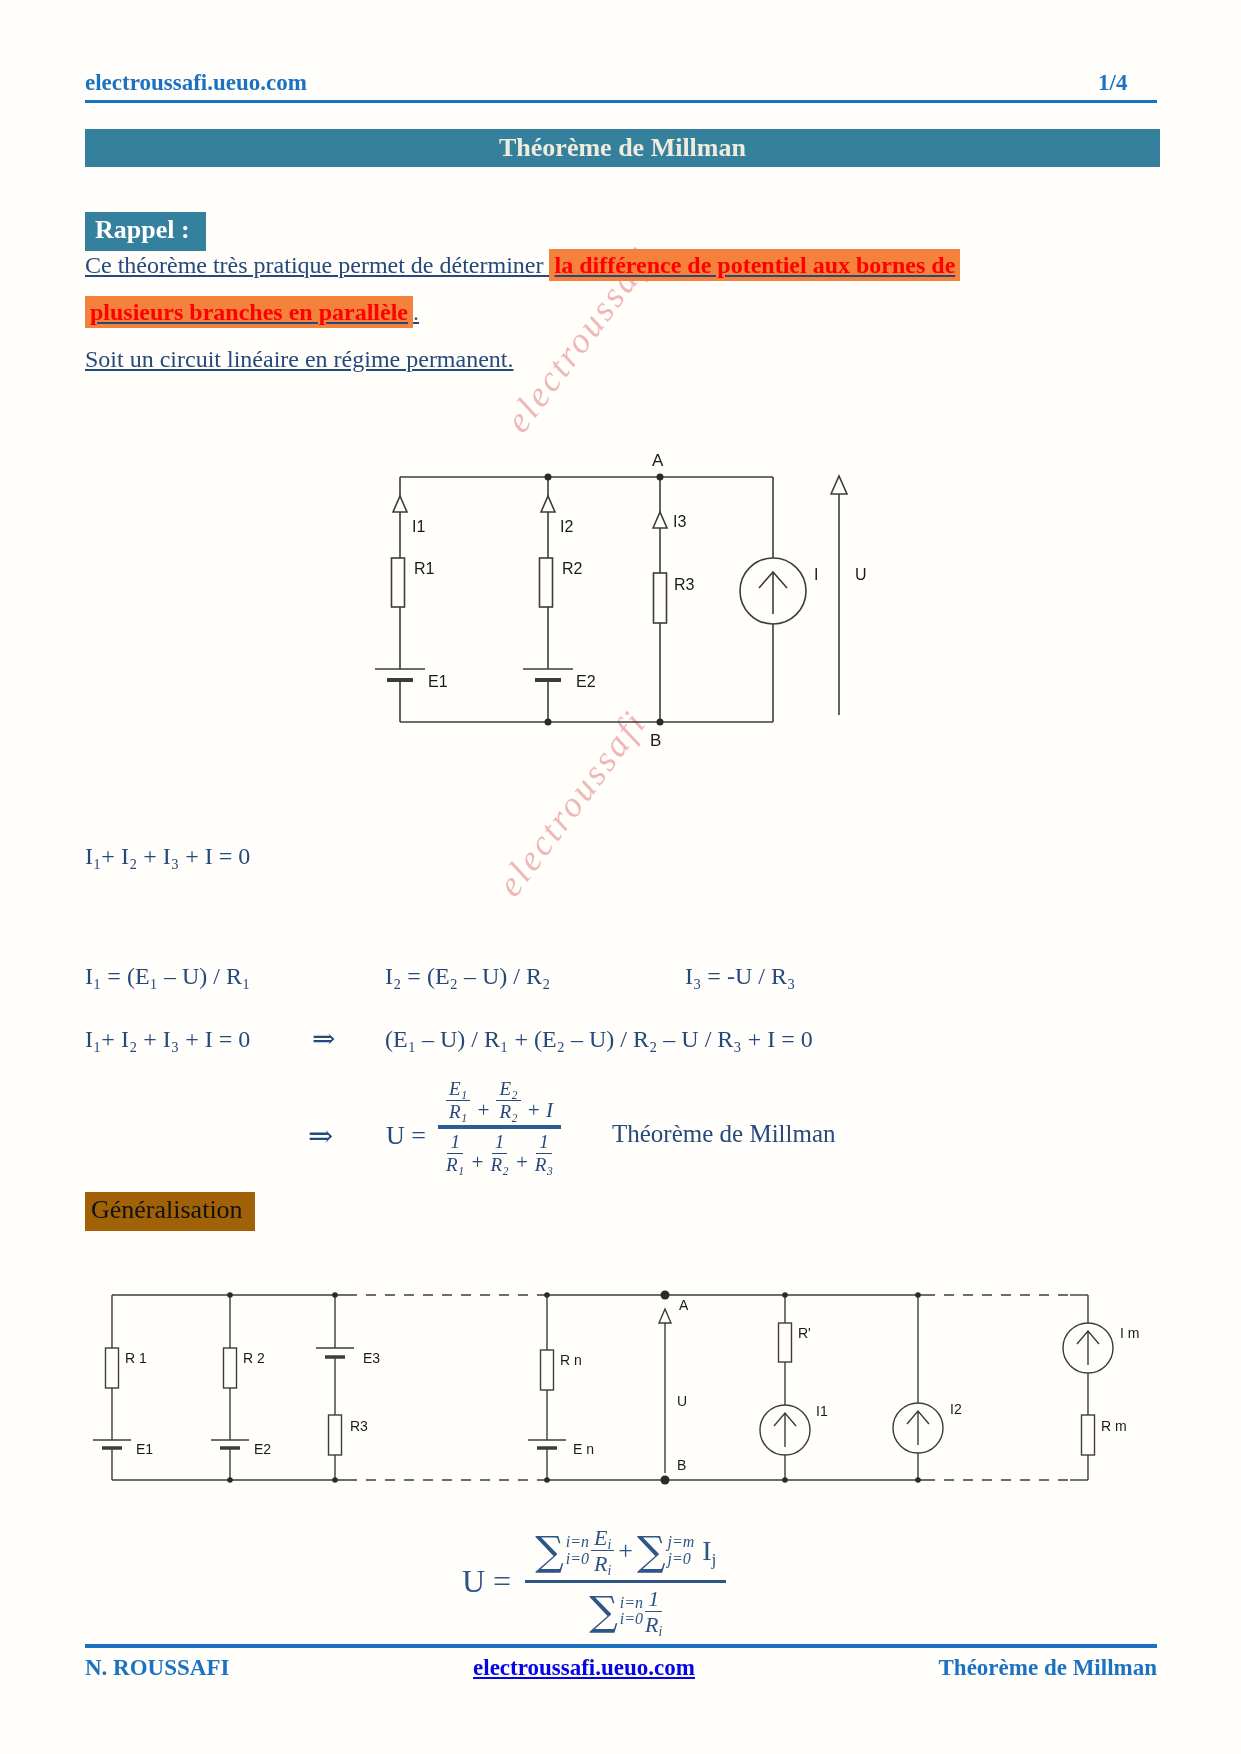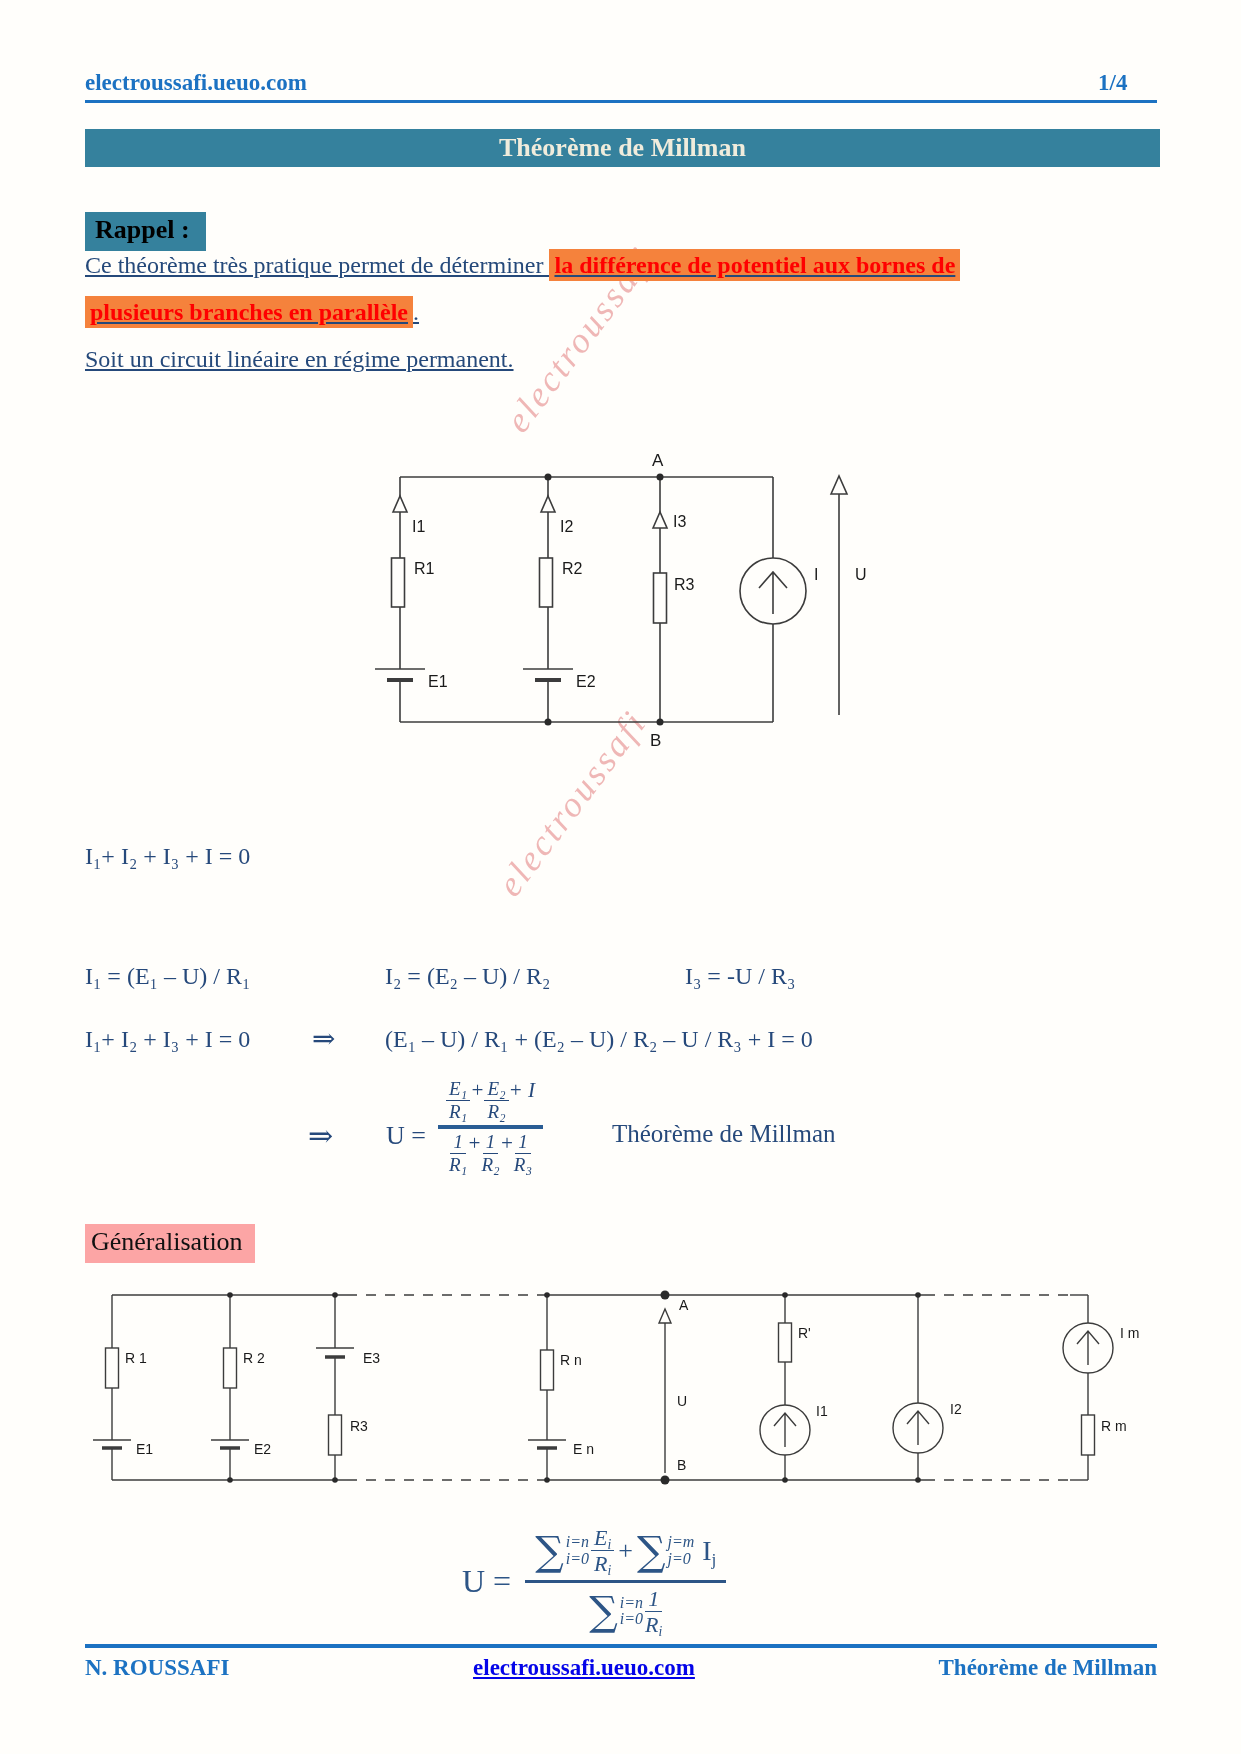--- a/index.html
+++ b/index.html
@@ -9,53 +9,53 @@
 
   
   .hdr-site{left:85px;top:70px;font-size:23px;font-weight:bold;color:#1C72C2;}
   .hdr-page{left:1098px;top:70px;font-size:23px;font-weight:bold;color:#1C72C2;}
   .hdr-rule{left:85px;top:100px;width:1072px;height:3px;background:#1C72C2;}
 
   
   .banner{left:85px;top:129px;width:1075px;height:38px;background:#35819D;
           color:#F0ECDC;font-size:26px;font-weight:bold;text-align:center;line-height:38px;}
 
-  .rappel{left:85px;top:212px;background:#35819D;color:#000000;font-size:26px;
+  .rappel{left:85px;top:212px;background:#35819D;color:#ffffff;font-size:26px;
           font-weight:bold;padding:3px 16px 6px 10px;}
 
   .body-text{font-size:24px;color:#25497A;white-space:nowrap;text-decoration:underline;}
   .hl{background:#F5823C;color:#FF0000;font-weight:bold;padding:3px 5px;}
 
   .wm{color:rgba(222,106,106,0.48);font-style:italic;font-size:36px;letter-spacing:3px;
       transform:rotate(-53deg);transform-origin:center;white-space:nowrap;z-index:0;}
 
   .eq{font-size:24px;color:#26497B;white-space:nowrap;z-index:1;}
   .imp{font-size:28px;color:#26497B;}
 
   
   .bigfrac{display:inline-flex;flex-direction:column;align-items:center;color:#26497B;}
-  .frow{display:flex;align-items:flex-start;gap:0;padding:2px 8px;}
+  .frow{display:flex;align-items:flex-end;gap:6px;padding:2px 8px;}
   .bar{align-self:stretch;height:4px;background:#2A5D94;}
   .mfrac{display:inline-flex;flex-direction:column;align-items:center;font-size:19px;font-style:italic;line-height:1.15;}
   .mfrac .mt{border-bottom:1.5px solid #26497B;padding:0 3px;}
   .mathit{font-style:italic;}
 
   
   .formula{display:flex;align-items:center;gap:14px;color:#2D5586;z-index:1;}
   .f-lhs{font-size:32px;}
   .ffrac{display:inline-flex;flex-direction:column;align-items:center;}
   .fbar{align-self:stretch;height:3px;background:#2D5586;}
   .sumrow{display:flex;align-items:center;padding:3px 10px;}
   .sigma{font-size:40px;line-height:1;font-family:"DejaVu Serif",serif;}
   .limits{display:inline-flex;flex-direction:column;font-size:16px;font-style:italic;line-height:1.05;margin:0 2px;}
   .fterm{font-size:28px;}
   .ss{font-size:0.62em;position:relative;bottom:-0.28em;}
   .plus{font-size:26px;margin:0 4px;}
 
-  .gener{left:85px;top:1224px;background:#fca5a5;color:#111;font-size:26px;padding:3px 12px 6px 6px;}
+  .gener{left:85px;top:1192px;background:#a16207;color:#111;font-size:26px;padding:3px 12px 6px 6px;}
 
   
   .ftr-rule{left:85px;top:1644px;width:1072px;height:4px;background:#1C72C2;}
   .ftr-row{left:85px;top:1655px;width:1072px;display:flex;justify-content:space-between;align-items:baseline;}
   .ftr-txt{font-size:23px;font-weight:bold;color:#1C72C2;}
   .ftr-link{font-size:23px;font-weight:bold;color:#0404E8;text-decoration:underline;}
 
   svg text{font-family:"Liberation Sans","DejaVu Sans",sans-serif;fill:#1a1a1a;}
 </style>
 </head>

